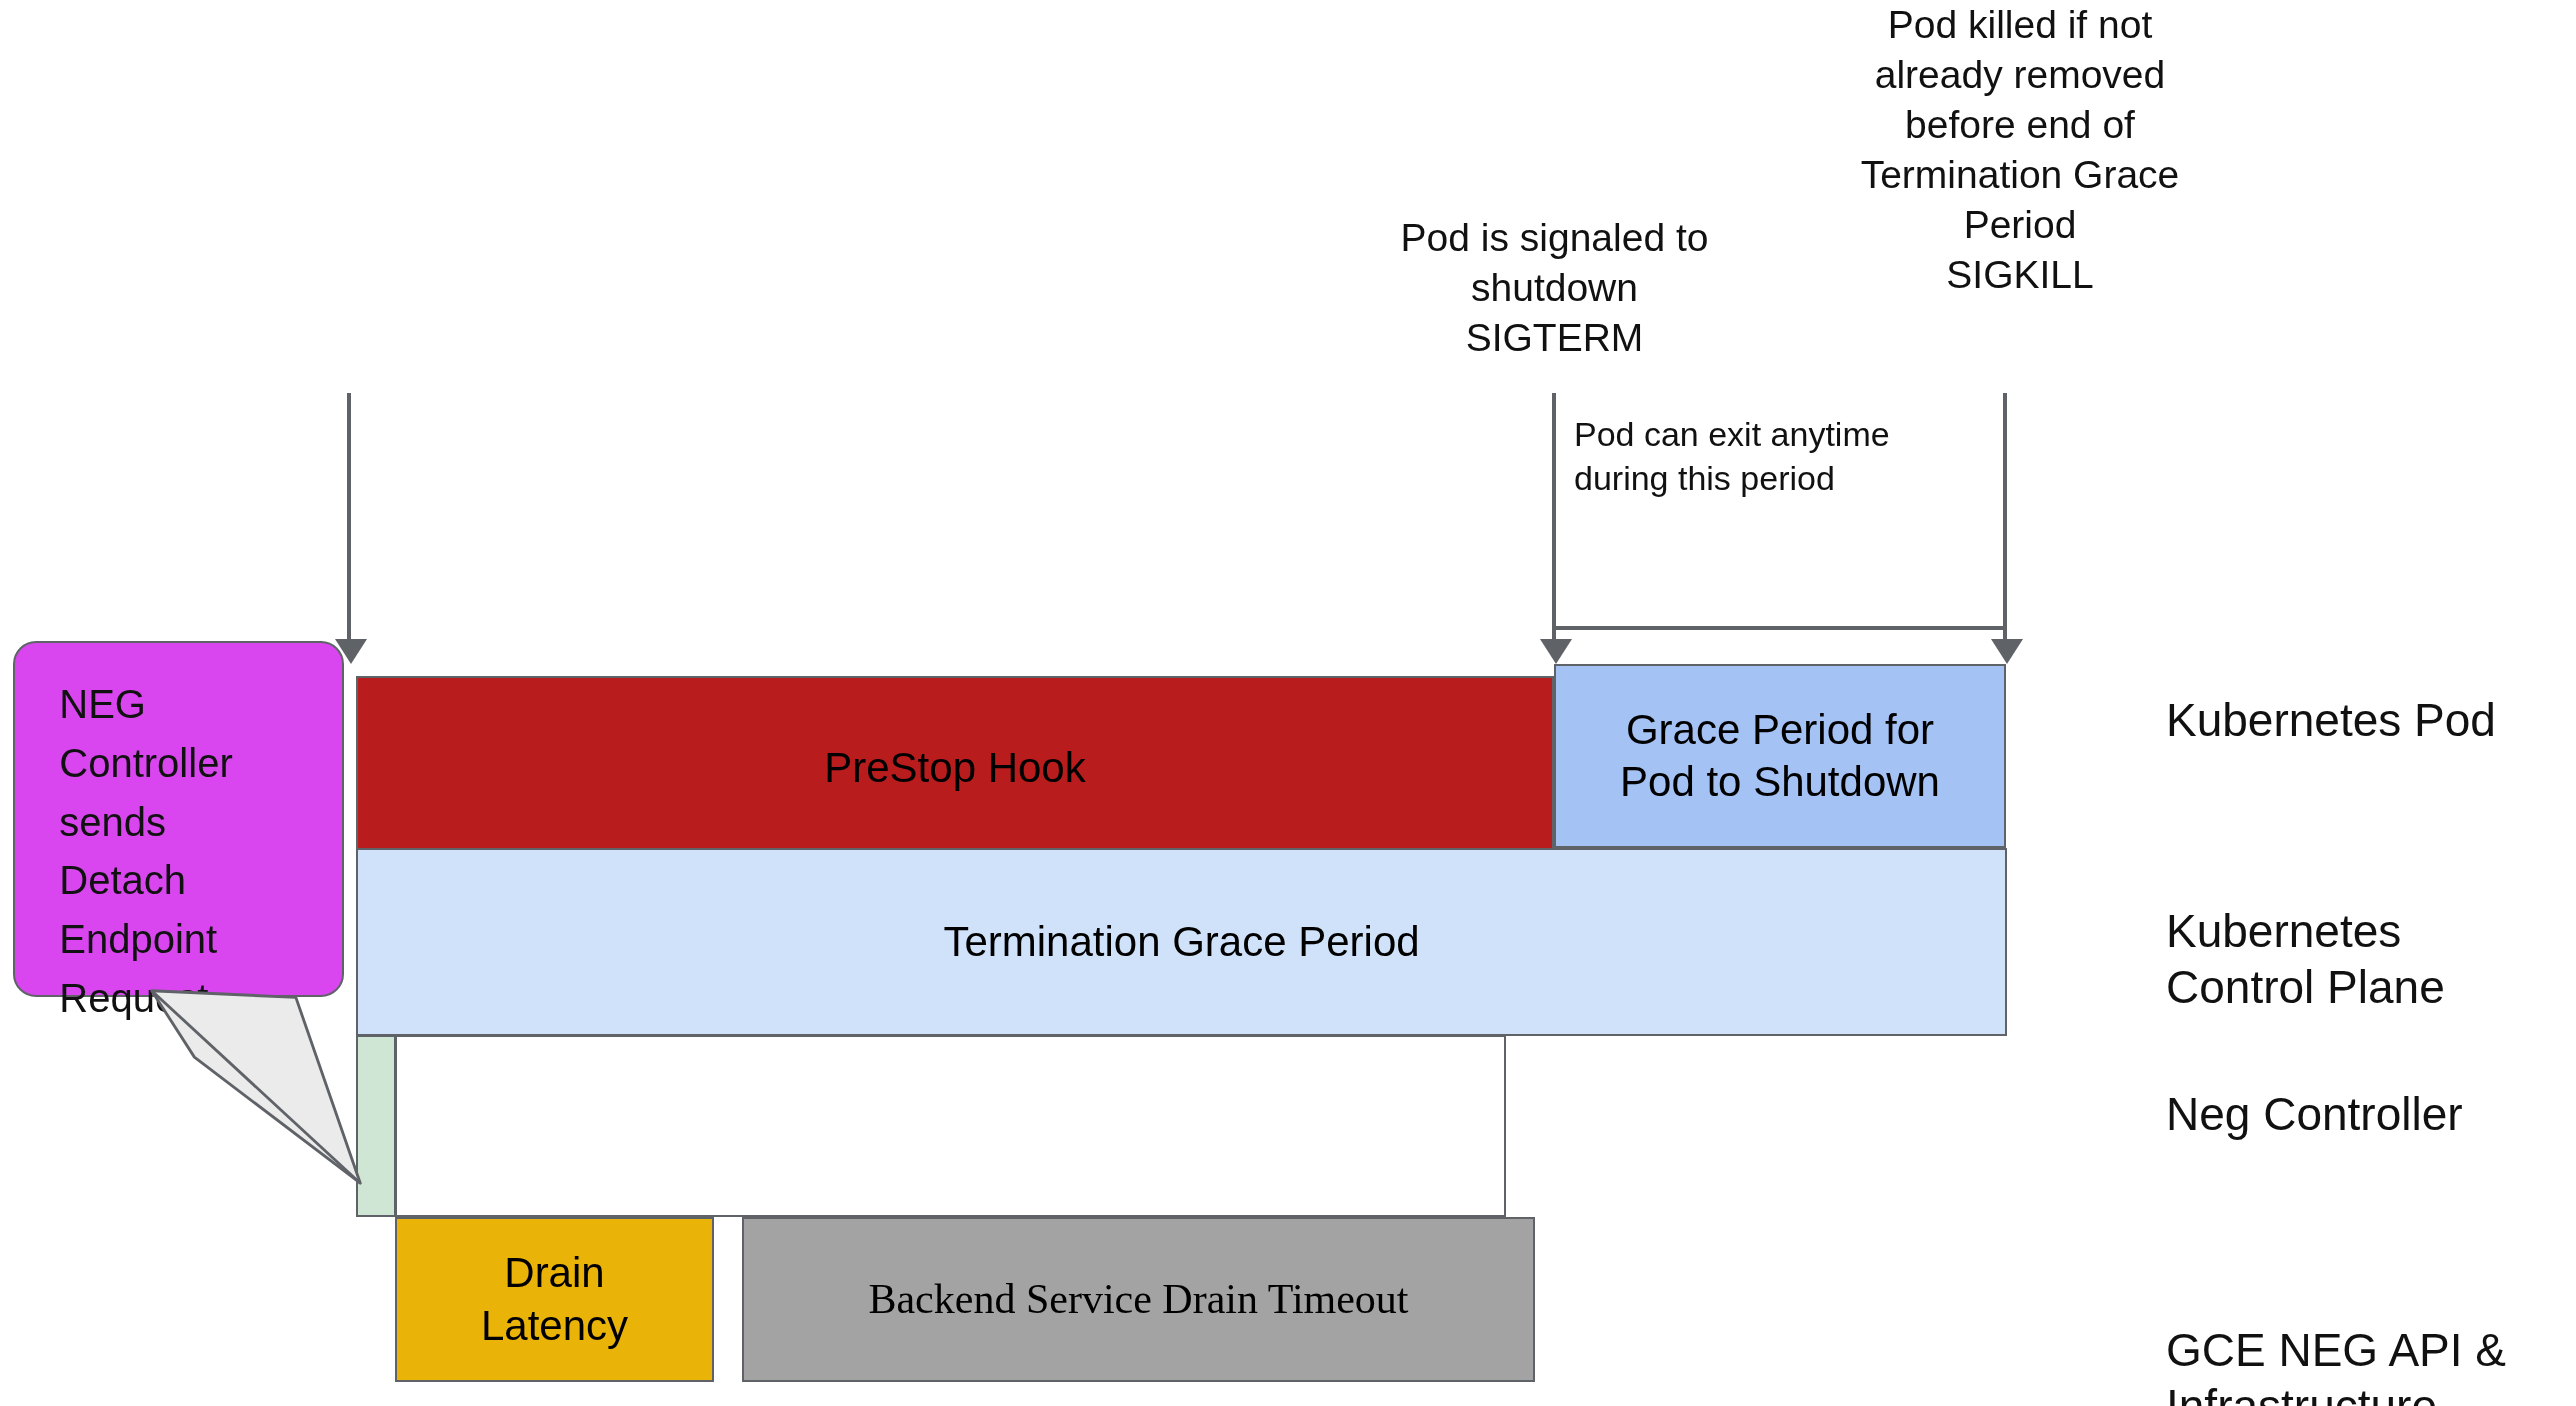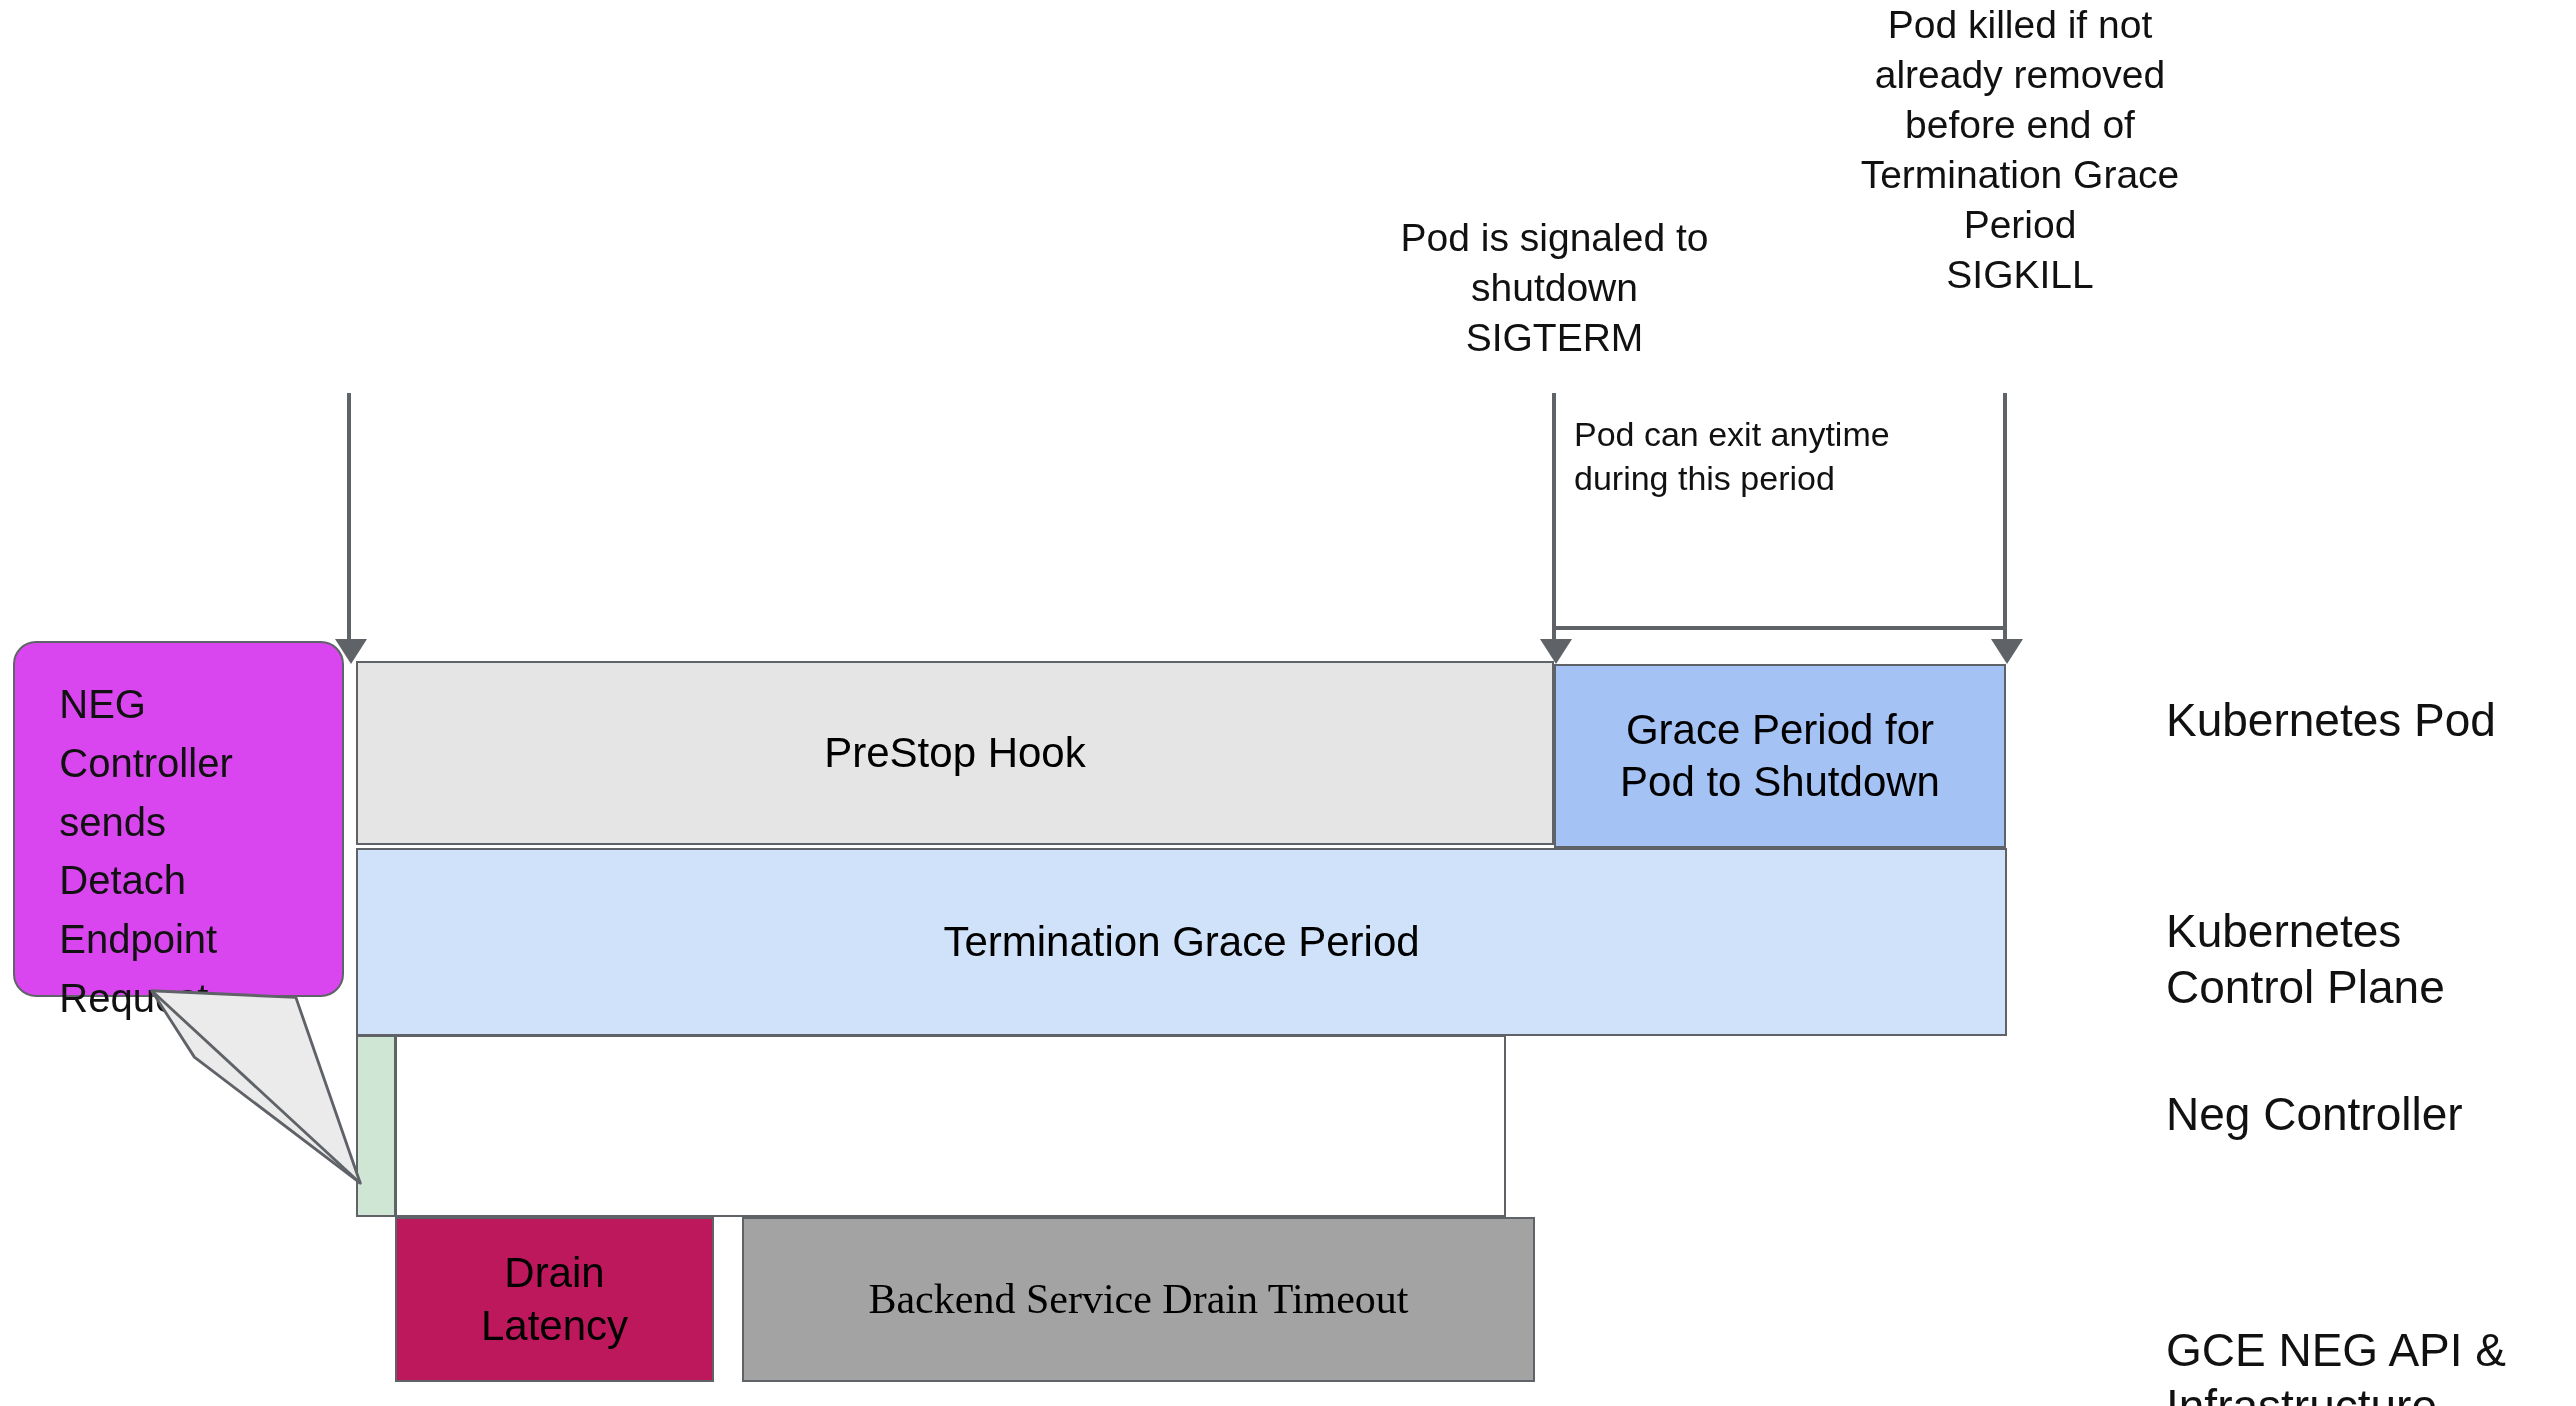--- a/index.html
+++ b/index.html
@@ -63,38 +63,38 @@
     display: flex;
     align-items: center;
     justify-content: center;
     text-align: center;
     font-size: 42px;
     line-height: 1.25;
     color: #000000;
     white-space: pre-line;
   }
   #bar-prestop {
-    left: 356px;  top: 661px;  width: 1198px; height: 184px;
-    background: #e5e5e5;
+    left: 356px;  top: 676px;  width: 1198px; height: 184px;
+    background: #b91c1c;
   }
   #bar-grace {
     left: 1554px; top: 664px;  width: 452px;  height: 184px;
     background: #a4c2f4;
   }
   #bar-tgp {
     left: 356px;  top: 848px;  width: 1651px; height: 188px;
     background: #d0e2f9;
   }
   #bar-neg {
     left: 356px;  top: 1035px; width: 40px;   height: 182px;
     background: #d0e6d4;
   }
   #bar-drain-latency {
     left: 395px;  top: 1217px; width: 319px;  height: 165px;
-    background: #be185d;
+    background: #eab308;
   }
   #bar-backend-drain {
     left: 742px;  top: 1217px; width: 793px;  height: 165px;
     background: #a3a3a3;
     font-family: Liberation Serif, serif;
   }
   #bar-neg-plain {
     left: 395px;  top: 1035px; width: 1111px; height: 182px;
     background: #ffffff;
   }

